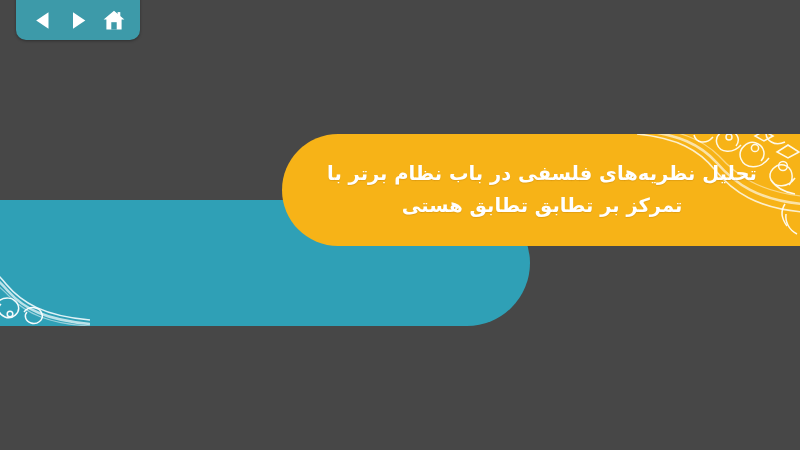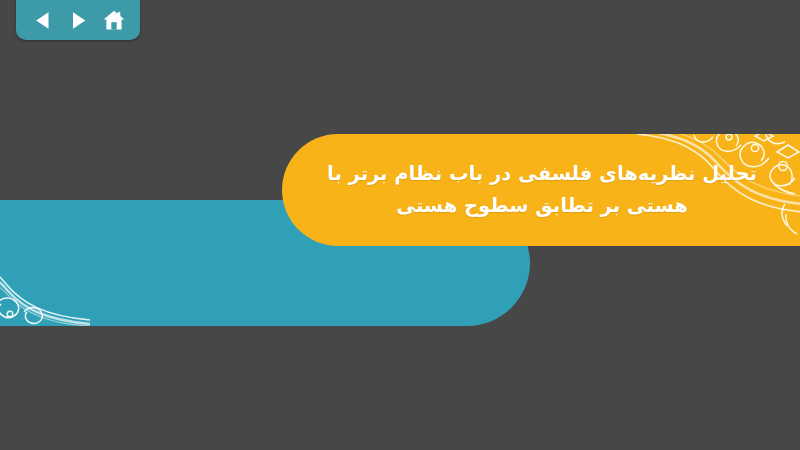--- a/index.html
+++ b/index.html
@@ -151,21 +151,21 @@
         <path d="M162,18 l-11,6 l-11,-6 l11,-7 z"></path>
         <path d="M136,2 l-9,5 l-9,-5 l9,-5 z"></path>
         <path d="M158,60 c-12,-2 -20,-8 -24,-14"></path>
         <path d="M150,92 c-6,-8 -6,-16 -2,-22"></path>
         <path d="M160,100 c-8,-4 -12,-12 -11,-20"></path>
       </g>
     </svg>
 
     <div class="slide-title">
       <span class="title-line">تحلیل نظریه‌های فلسفی در باب نظام برتر با</span>
-      <span class="title-line">هستی بر تطابق سطوح هستی</span>
+      <span class="title-line">تمرکز بر تطابق تطابق هستی</span>
     </div>
   </div>
 
   <div class="navbar">
 
     <div class="nav-btn">
       <svg width="17" height="19" viewBox="0 0 17 19">
         <path d="M14.5 1.2 L2.2 9.5 L14.5 17.8 Z" fill="#ffffff"></path>
       </svg>
     </div>

